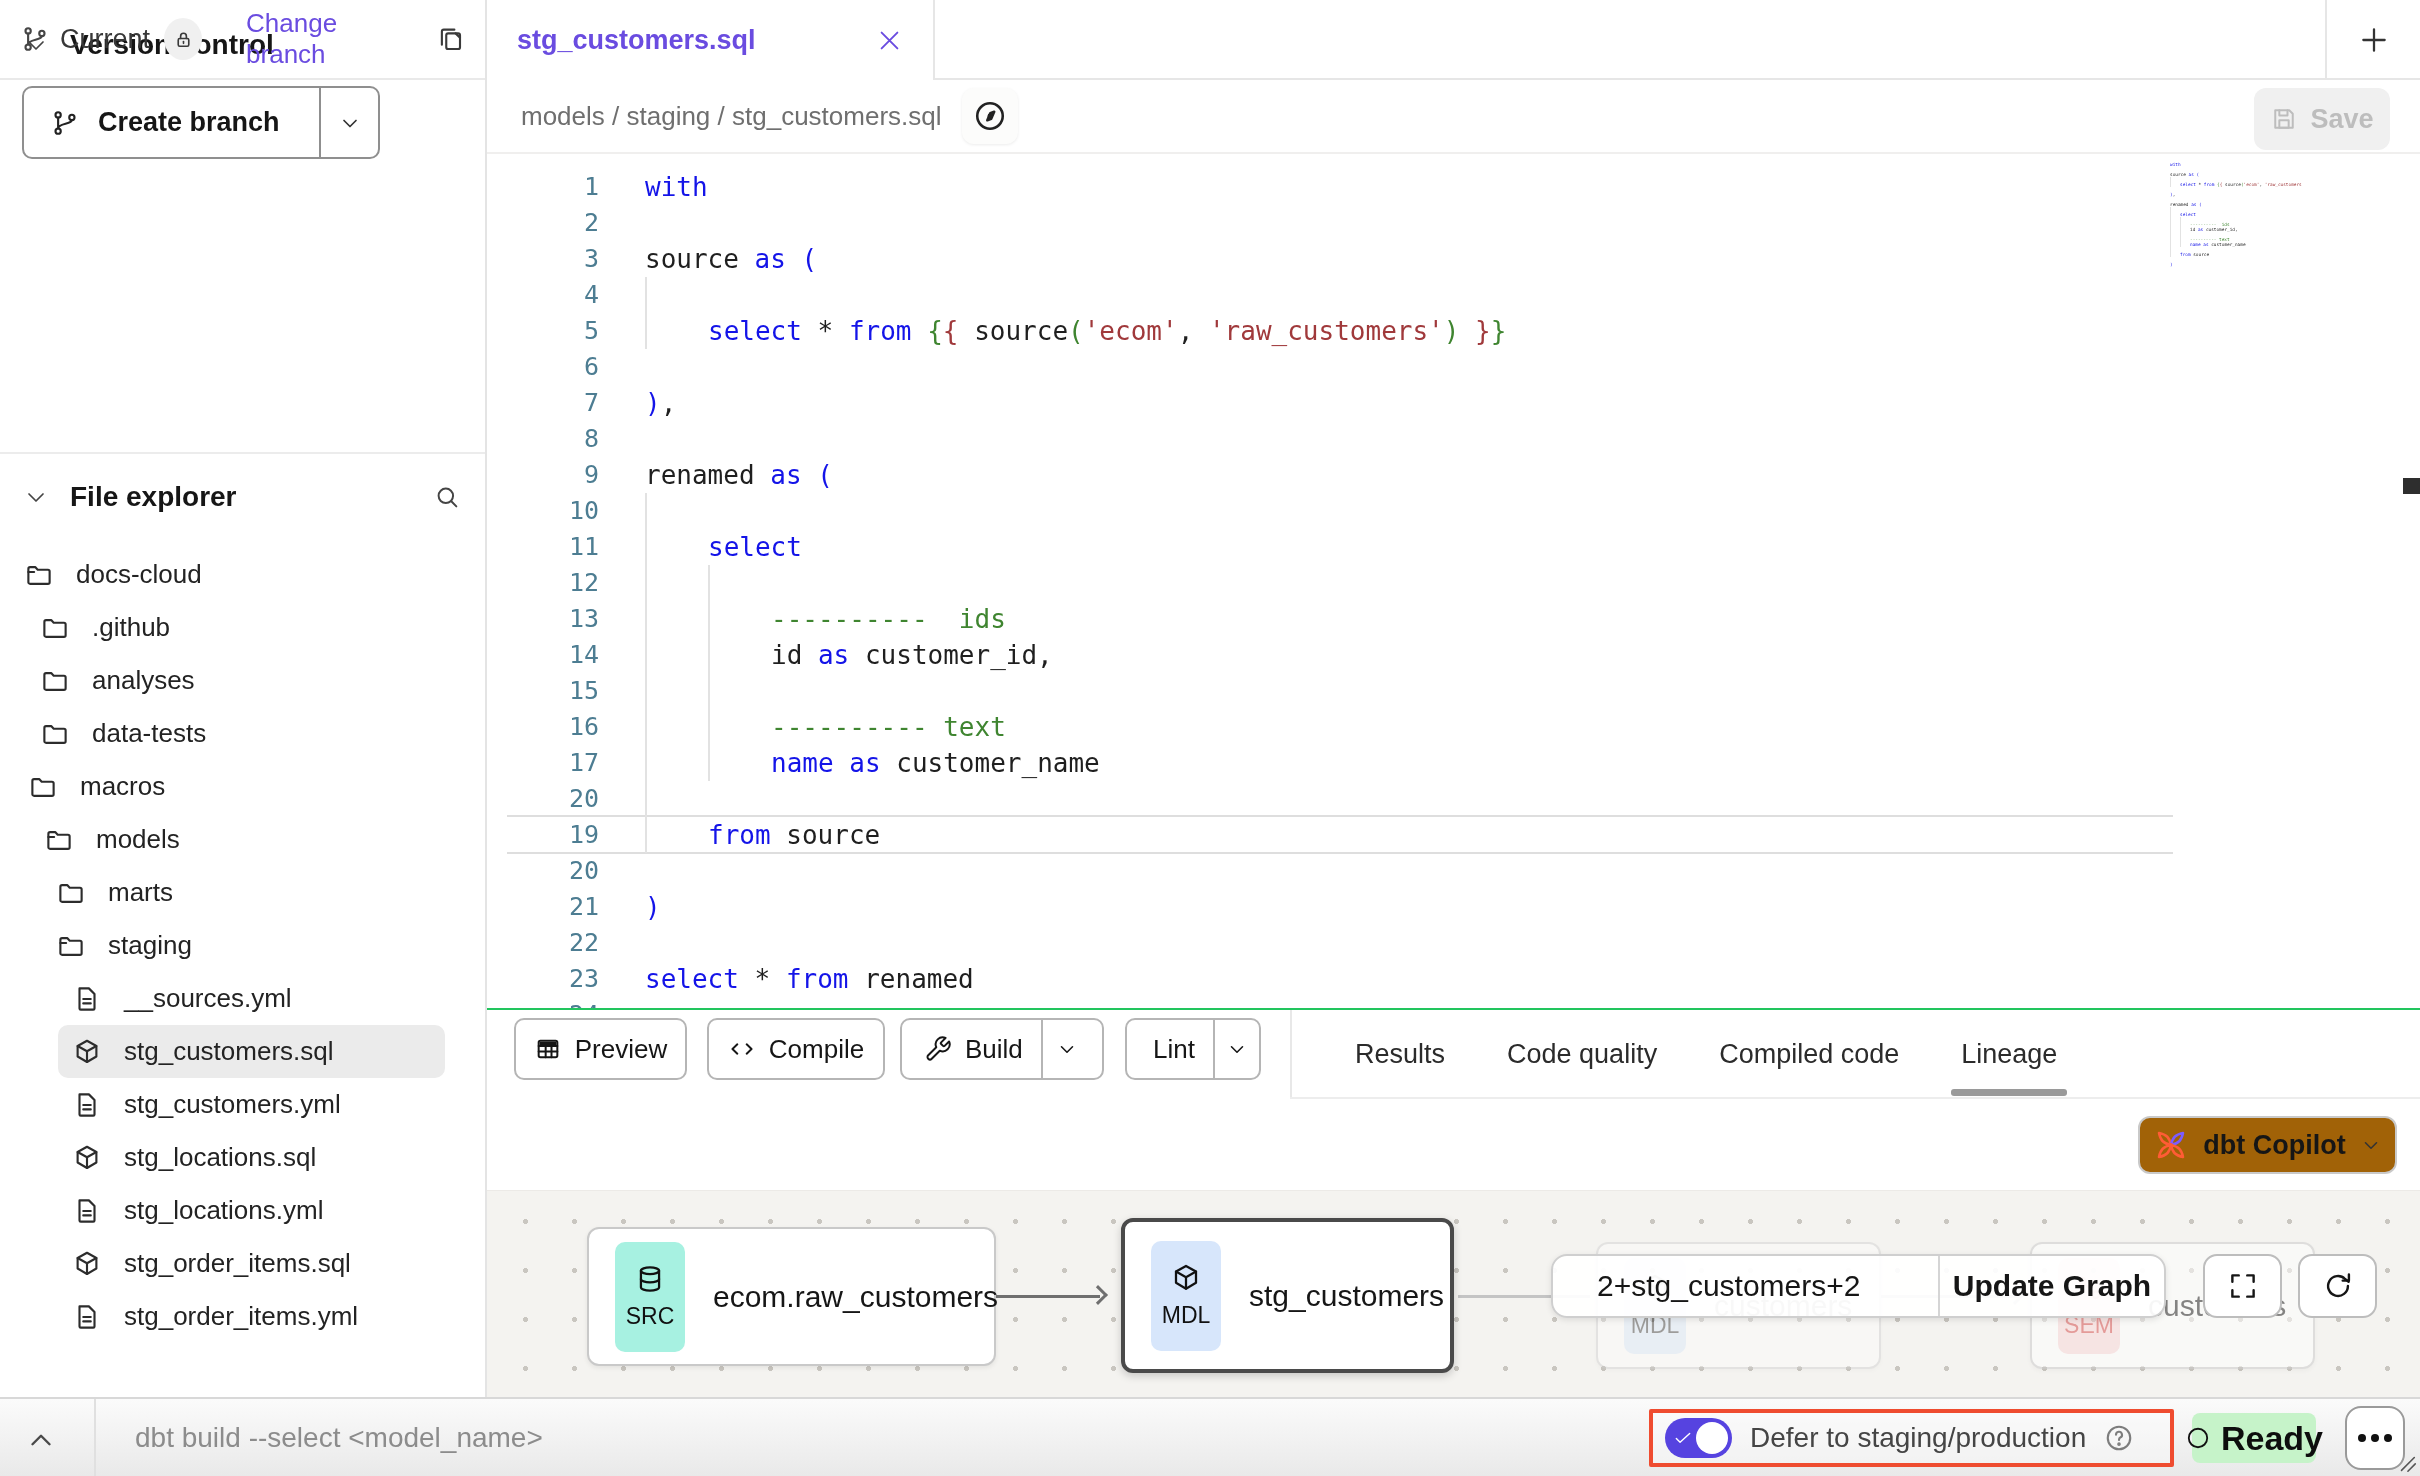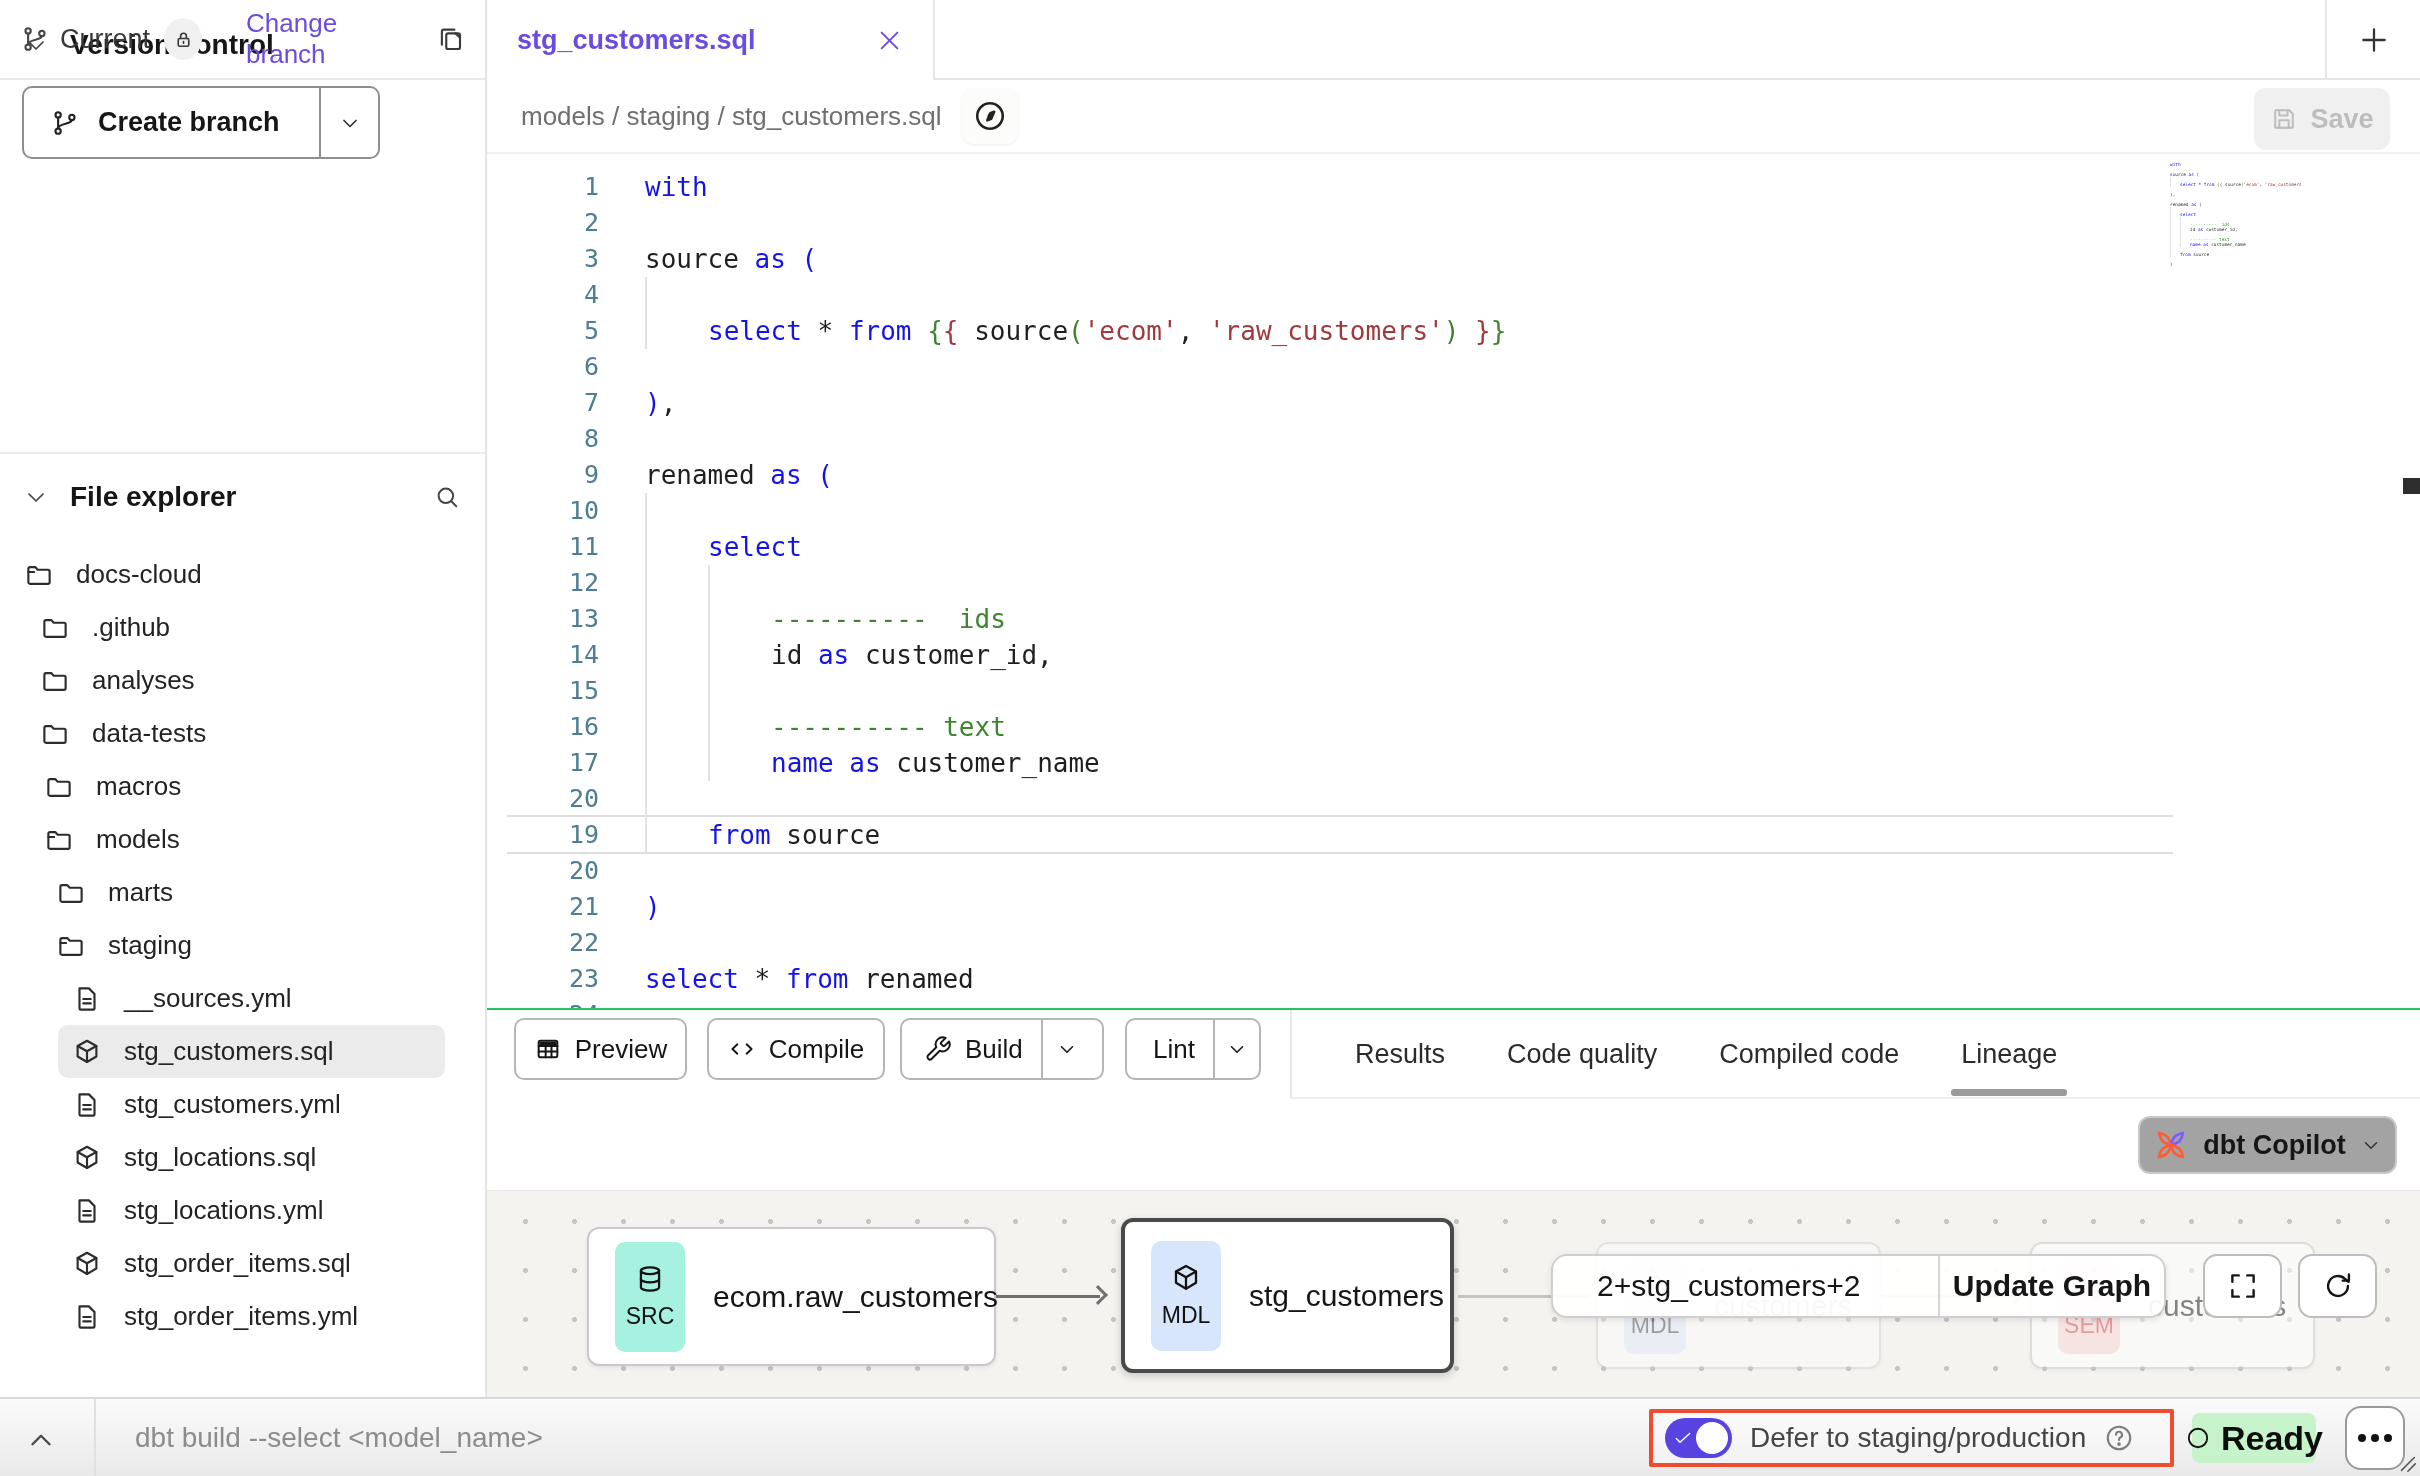--- a/index.html
+++ b/index.html
@@ -91,21 +91,21 @@
   .tool-btn .seg-dd .ic{width:22px;height:22px;margin:0;}
   #btn-preview{left:27px;width:173px;}
   #btn-compile{left:220px;width:178px;}
   #btn-build{left:413px;width:204px;padding-left:22px;justify-content:flex-start;}
   #btn-lint{left:638px;width:136px;padding-left:26px;justify-content:flex-start;}
   #panel-vdivider{position:absolute;left:803px;top:0;width:2px;height:88px;background:#e8e8e8;}
   #panel-tabs{position:absolute;left:868px;top:0;height:88px;display:flex;align-items:center;gap:62px;}
   .ptab{position:relative;font-size:27px;color:#2b2b2b;height:100%;display:flex;align-items:center;cursor:pointer;}
   .ptab.active::after{content:"";position:absolute;left:-10px;right:-10px;bottom:2px;height:7px;background:#9a9a9a;border-radius:3px;}
   #tabs-underline{position:absolute;left:803px;right:0;top:87px;height:2px;background:#ededed;}
-  #copilot-btn{position:absolute;right:23px;top:106px;width:259px;height:58px;border:2px solid #c9c9c9;border-radius:12px;background:#a3a3a3;display:flex;align-items:center;justify-content:center;gap:14px;cursor:pointer;}
+  #copilot-btn{position:absolute;right:23px;top:106px;width:259px;height:58px;border:2px solid #c9c9c9;border-radius:12px;background:#a16207;display:flex;align-items:center;justify-content:center;gap:14px;cursor:pointer;}
   #copilot-btn .logo{width:36px;height:36px;}
   #copilot-btn .lbl{font-size:27px;font-weight:600;color:#161616;}
   #copilot-btn .chev{width:22px;height:22px;color:#333;}
 
   
   #canvas{position:absolute;left:0;right:0;top:180px;bottom:0;background:#f4f3f0;border-top:1px solid #eceae7;
     background-image:radial-gradient(circle,#c9c6c0 2.4px,transparent 2.5px);background-size:49px 49px;background-position:14px 6px;overflow:hidden;}
   .edge{position:absolute;height:3px;background:#6f6f6f;top:104px;}
   .edge.faded{background:#c4c4c4;}
   .arrowhead{position:absolute;top:97px;width:14px;height:14px;border-top:3px solid #6f6f6f;border-right:3px solid #6f6f6f;transform:rotate(45deg);}
@@ -259,21 +259,21 @@
           <span>analyses</span>
         </div>
         <div class="tree-row" style="padding-left: 40px;">
           <span class="ic">
             <svg viewBox="0 0 24 24">
               <path d="M3.5 7c0-.75.6-1.35 1.35-1.35h4.1l2 2.1h8.2c.75 0 1.35.6 1.35 1.35v8.6c0 .75-.6 1.35-1.35 1.35H4.85c-.75 0-1.35-.6-1.35-1.35z"></path>
             </svg>
           </span>
           <span>data-tests</span>
         </div>
-        <div class="tree-row" style="padding-left: 44px; text-align: center;">
+        <div class="tree-row" style="padding-left: 28px; text-align: center;">
           <span class="ic">
             <svg viewBox="0 0 24 24">
               <path d="M3.5 7c0-.75.6-1.35 1.35-1.35h4.1l2 2.1h8.2c.75 0 1.35.6 1.35 1.35v8.6c0 .75-.6 1.35-1.35 1.35H4.85c-.75 0-1.35-.6-1.35-1.35z"></path>
             </svg>
           </span>
           <span>macros</span>
         </div>
         <div class="tree-row" style="padding-left: 44px;">
           <span class="ic">
             <svg viewBox="0 0 24 24">

